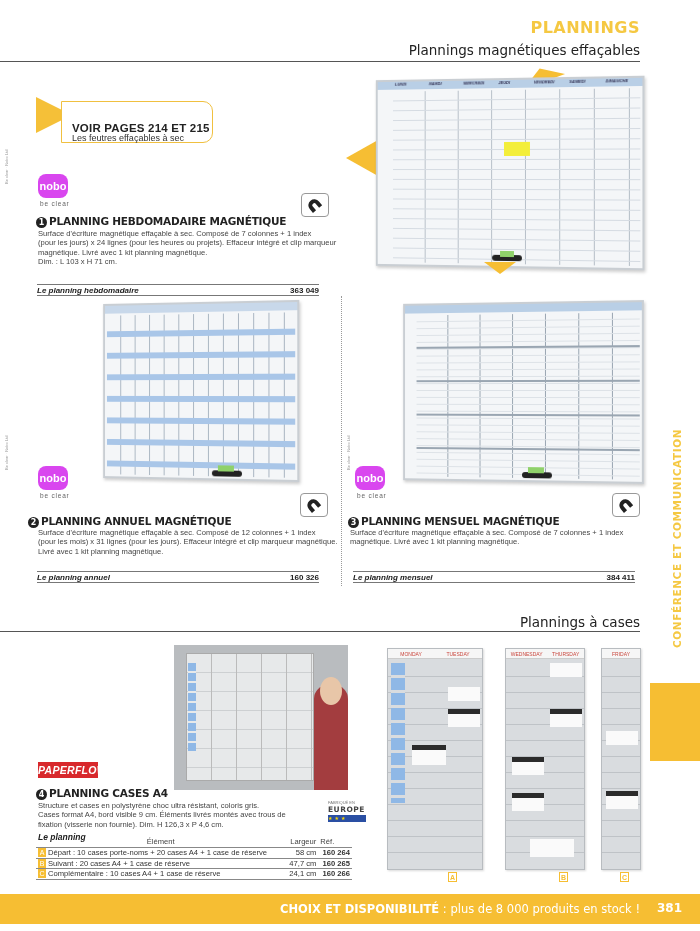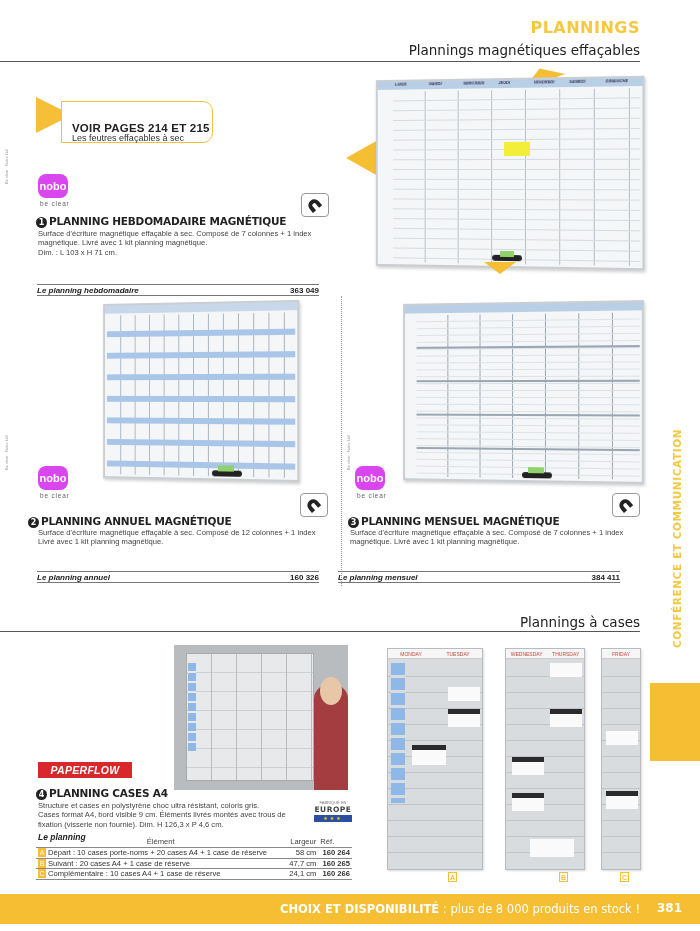--- a/index.html
+++ b/index.html
@@ -41,22 +41,22 @@
     background-image: repeating-linear-gradient(to bottom, transparent 0 9px, #d5dbe2 9px 10px), repeating-linear-gradient(to right, transparent 0 33px, #b6bfc8 33px 34px); }
 
   
   .vdots { border-left: 1px dotted #999; }
 
   
   .side-text { left: 671px; top: 648px; transform: rotate(-90deg); transform-origin: left top; font-family: "DejaVu Sans", sans-serif; font-weight: bold; font-size: 10.5px; color: #f5c842; letter-spacing: 0.6px; white-space: nowrap; }
   .side-block { left: 650px; top: 683px; width: 50px; height: 78px; background: #f6be33; }
 
   
-  .paperflow { left: 38px; top: 762px; width: 94px; height: 16px; background: #d8282c; color: #fff; font-weight: bold; font-style: italic; font-size: 10.5px; text-align: center; line-height: 16px; letter-spacing: 0.3px; }
-  .europe { left: 314px; top: 800px; width: 38px; text-align: center; }
+  .paperflow { left: 38px; top: 762px; width: 60px; height: 16px; background: #d8282c; color: #fff; font-weight: bold; font-style: italic; font-size: 10.5px; text-align: center; line-height: 16px; letter-spacing: 0.3px; }
+  .europe { left: 328px; top: 800px; width: 38px; }
   .europe .fab { font-size: 4px; color: #777; }
   .europe .eu { font-family: "DejaVu Sans", sans-serif; font-weight: bold; font-size: 7.5px; color: #444; letter-spacing: 0.5px; }
   .europe .flag { height: 7px; background: #2a4fa3; margin-top: 1px; color:#f5d300; font-size:5px; line-height:7px; letter-spacing:2px; }
 
   table.cases { border-collapse: collapse; font-size: 7.6px; color: #333; }
   table.cases th { font-weight: normal; font-size: 7.6px; color: #444; padding: 0 2px 1px; }
   table.cases td { padding: 0 2px; height: 10.5px; border-top: 1px solid #888; white-space: nowrap; }
   table.cases tr:last-child td { border-bottom: 1px solid #888; }
   .badge { display:inline-block; width: 8px; height: 9px; background: #f6be33; color:#fff; font-size: 7px; text-align:center; line-height: 9px; margin-right: 2px; }
   td.ref { font-weight: bold; text-align: right; }
@@ -116,20 +116,21 @@
 <div class="abs magnet" style="left:301px; top:193px;">
   <svg width="18" height="16" viewBox="0 0 18 16">
       <path d="M3 13 L3 8 A6 6 0 0 1 15 8 L15 13 L11 13 L11 8 A2 2 0 0 0 7 8 L7 13 Z" fill="#222" transform="rotate(-40 9 9)"></path>
     </svg>
 </div>
 <div class="abs p-title" style="left:36px; top:215px;">
   <span class="p-num">1</span><span>PLANNING HEBDOMADAIRE MAGNÉTIQUE</span>
 </div>
 <div class="abs p-desc" style="left:38px; top:229px; width:300px;">
   <div>Surface d'écriture magnétique effaçable à sec. Composé de 7 colonnes + 1 index</div>
+  <div>(pour les jours) x 24 lignes (pour les heures ou projets). Effaceur intégré et clip marqueur</div>
   <div>magnétique. Livré avec 1 kit planning magnétique.</div>
   <div>Dim. : L 103 x H 71 cm.</div>
 </div>
 <div class="abs p-price-row" style="left:37px; top:272px; width:282px;margin-top:12px;">
   <span class="lbl">Le planning hebdomadaire</span>
   <span>363 049</span>
 </div>
 
 <div class="abs vdots" style="left:341px; top:296px; height:290px;"></div>
 
@@ -146,20 +147,21 @@
 <div class="abs magnet" style="left:300px; top:493px;">
   <svg width="18" height="16" viewBox="0 0 18 16">
       <path d="M3 13 L3 8 A6 6 0 0 1 15 8 L15 13 L11 13 L11 8 A2 2 0 0 0 7 8 L7 13 Z" fill="#222" transform="rotate(-40 9 9)"></path>
     </svg>
 </div>
 <div class="abs p-title" style="left:28px; top:515px;">
   <span class="p-num">2</span><span>PLANNING ANNUEL MAGNÉTIQUE</span>
 </div>
 <div class="abs p-desc" style="left:38px; top:528px; width:300px;">
   <div>Surface d'écriture magnétique effaçable à sec. Composé de 12 colonnes + 1 index</div>
+  <div>(pour les mois) x 31 lignes (pour les jours). Effaceur intégré et clip marqueur magnétique.</div>
   <div>Livré avec 1 kit planning magnétique.</div>
 </div>
 <div class="abs p-price-row" style="left:37px; top:571px; width:282px;">
   <span class="lbl">Le planning annuel</span>
   <span>160 326</span>
 </div>
 
 <div class="abs board" style="left:400px; top:302px; width:242px; height:180px; transform: perspective(600px) rotateY(-6deg);">
   <div class="hdr"></div>
   <div style="position:absolute; inset:10px 2px 2px 12px; background-image: repeating-linear-gradient(to bottom, transparent 0 32px, #9aa6b2 32px 34px), repeating-linear-gradient(to bottom, transparent 0 6px, #dde2e7 6px 7px), repeating-linear-gradient(to right, transparent 0 32px, #9aa6b2 32px 33px);"></div>
@@ -175,21 +177,21 @@
       <path d="M3 13 L3 8 A6 6 0 0 1 15 8 L15 13 L11 13 L11 8 A2 2 0 0 0 7 8 L7 13 Z" fill="#222" transform="rotate(-40 9 9)"></path>
     </svg>
 </div>
 <div class="abs p-title" style="left:348px; top:515px;">
   <span class="p-num">3</span><span>PLANNING MENSUEL MAGNÉTIQUE</span>
 </div>
 <div class="abs p-desc" style="left:350px; top:528px; width:300px;">
   <div>Surface d'écriture magnétique effaçable à sec. Composé de 7 colonnes + 1 index</div>
   <div>magnétique. Livré avec 1 kit planning magnétique.</div>
 </div>
-<div class="abs p-price-row" style="left:338px; top:571px; width:282px;">
+<div class="abs p-price-row" style="left:353px; top:571px; width:282px;">
   <span class="lbl">Le planning mensuel</span>
   <span>384 411</span>
 </div>
 
 <div class="abs side-text">CONFÉRENCE ET COMMUNICATION</div>
 <div class="abs side-block"></div>
 
 <div class="abs sub-title" style="top:614px;">Plannings à cases</div>
 <div class="abs rule" style="left:0; top:631px; width:640px;"></div>
 

